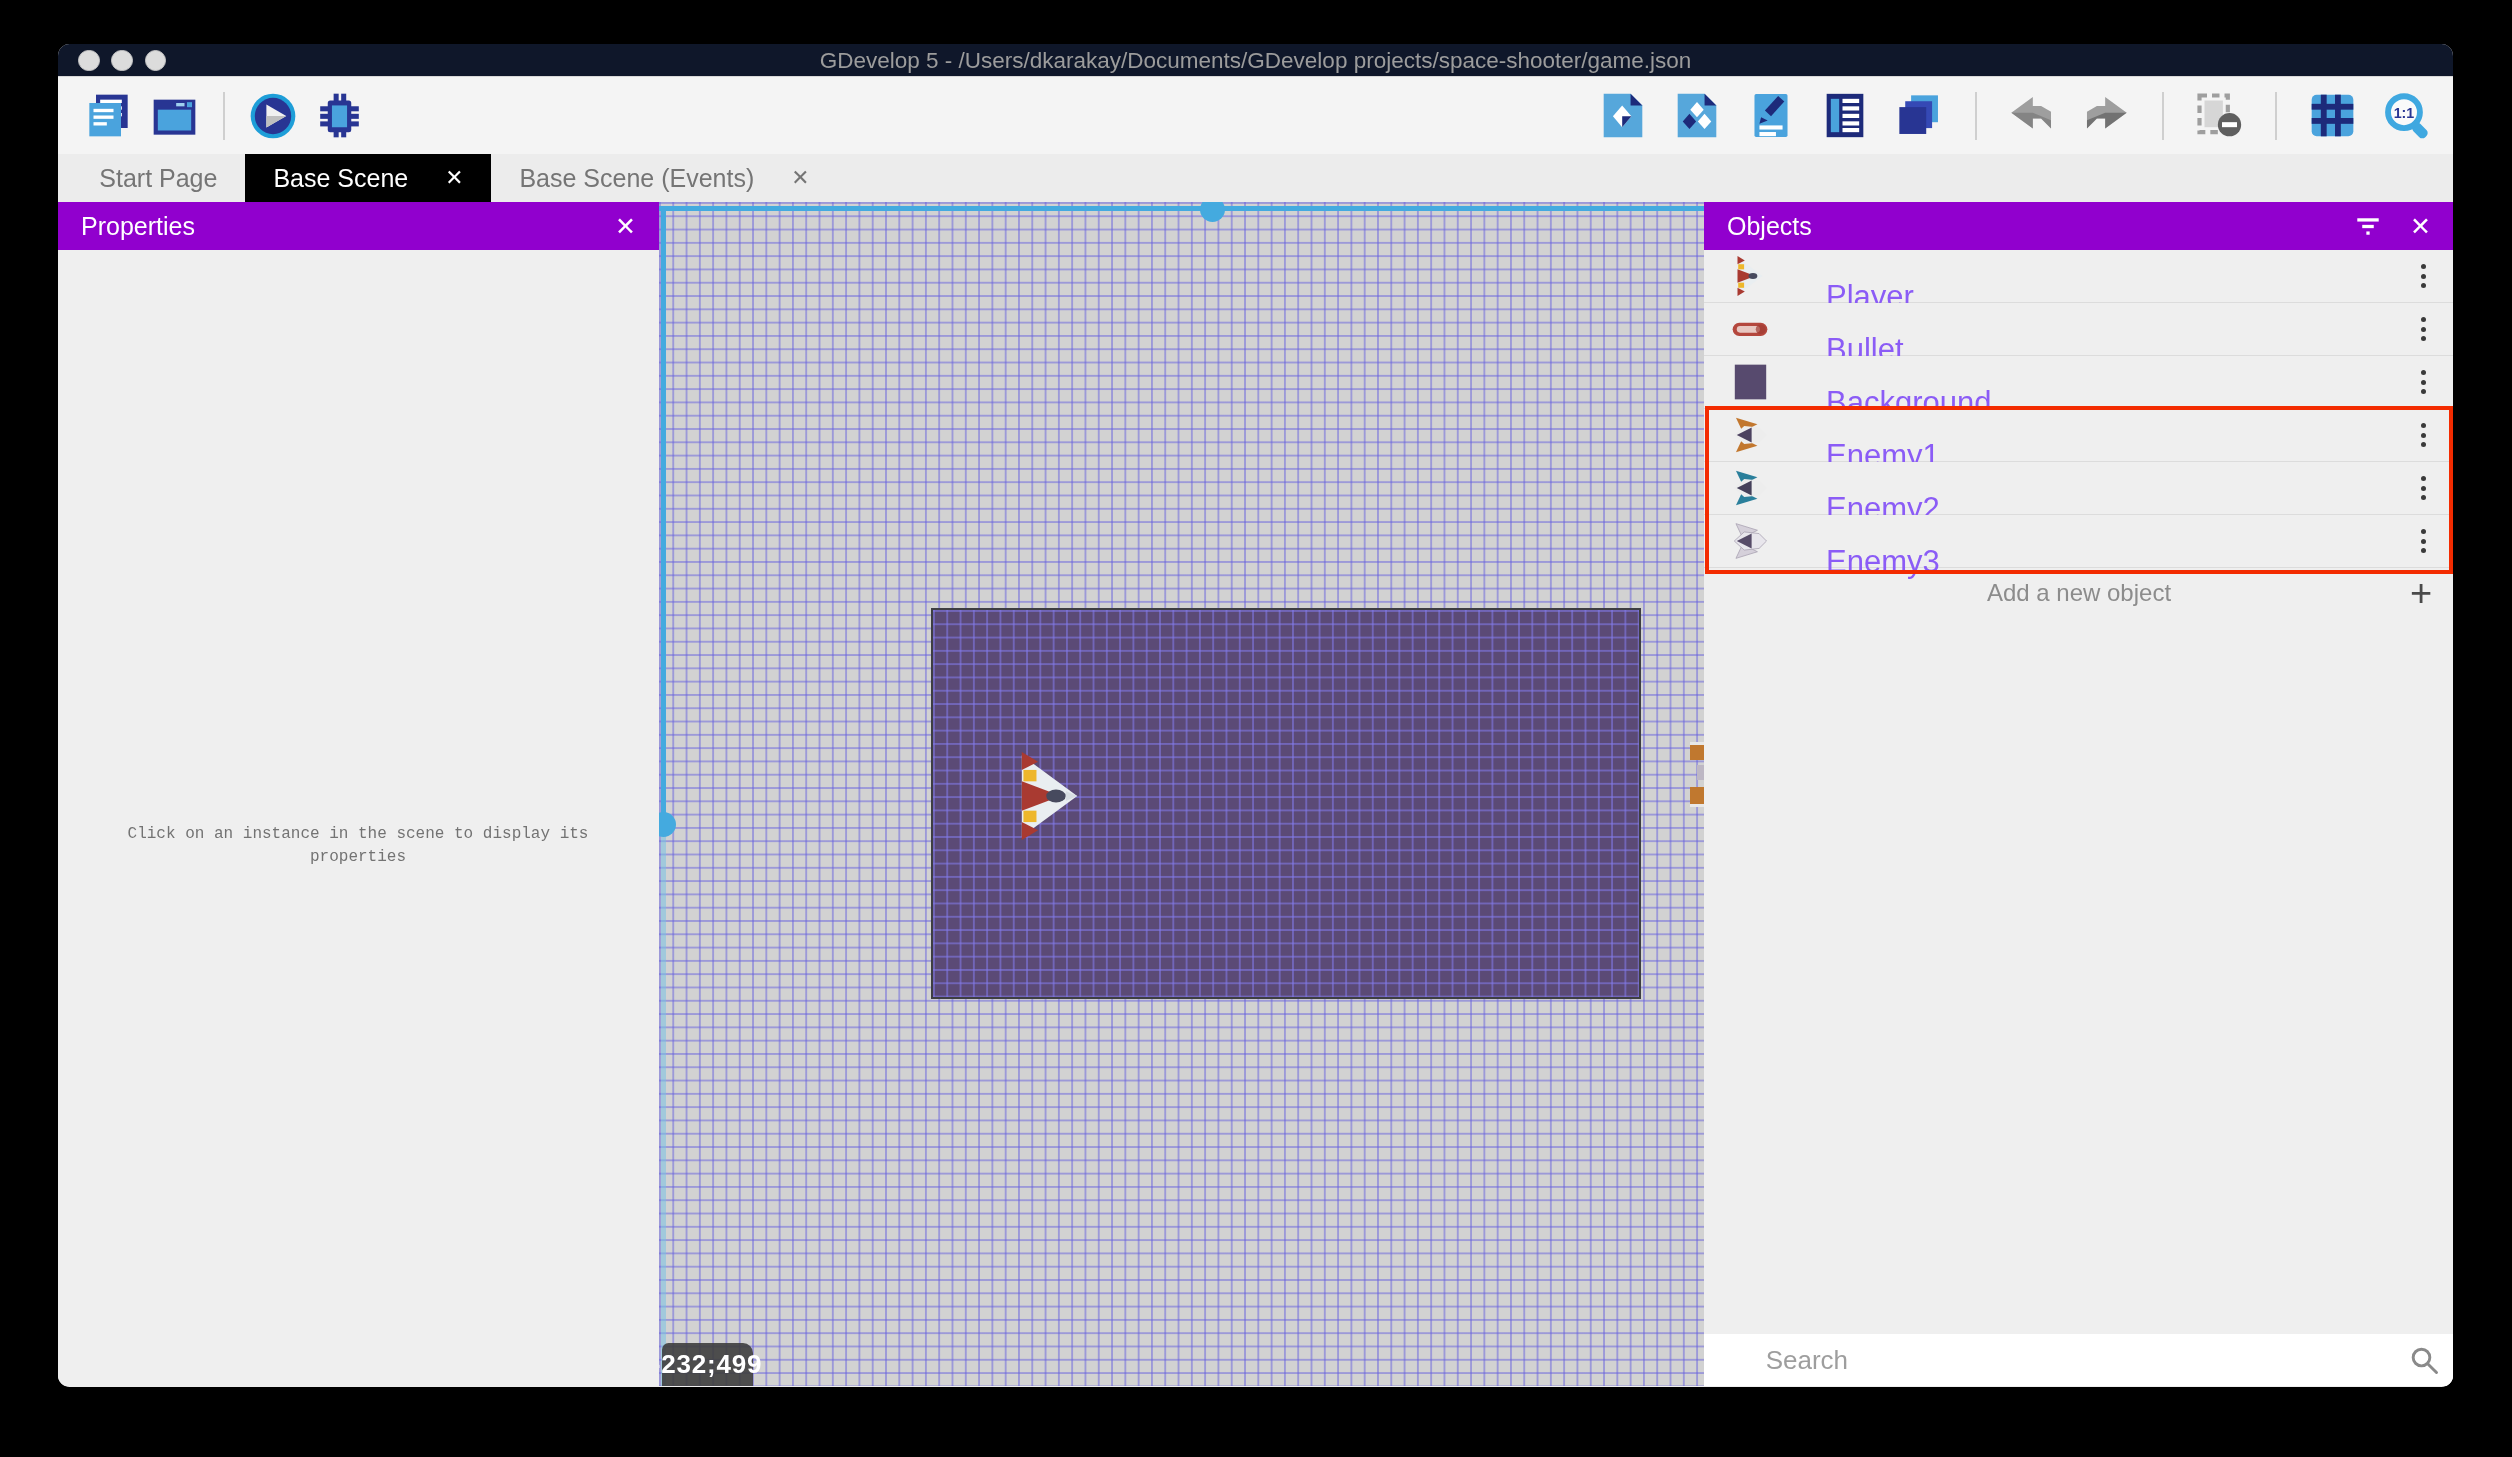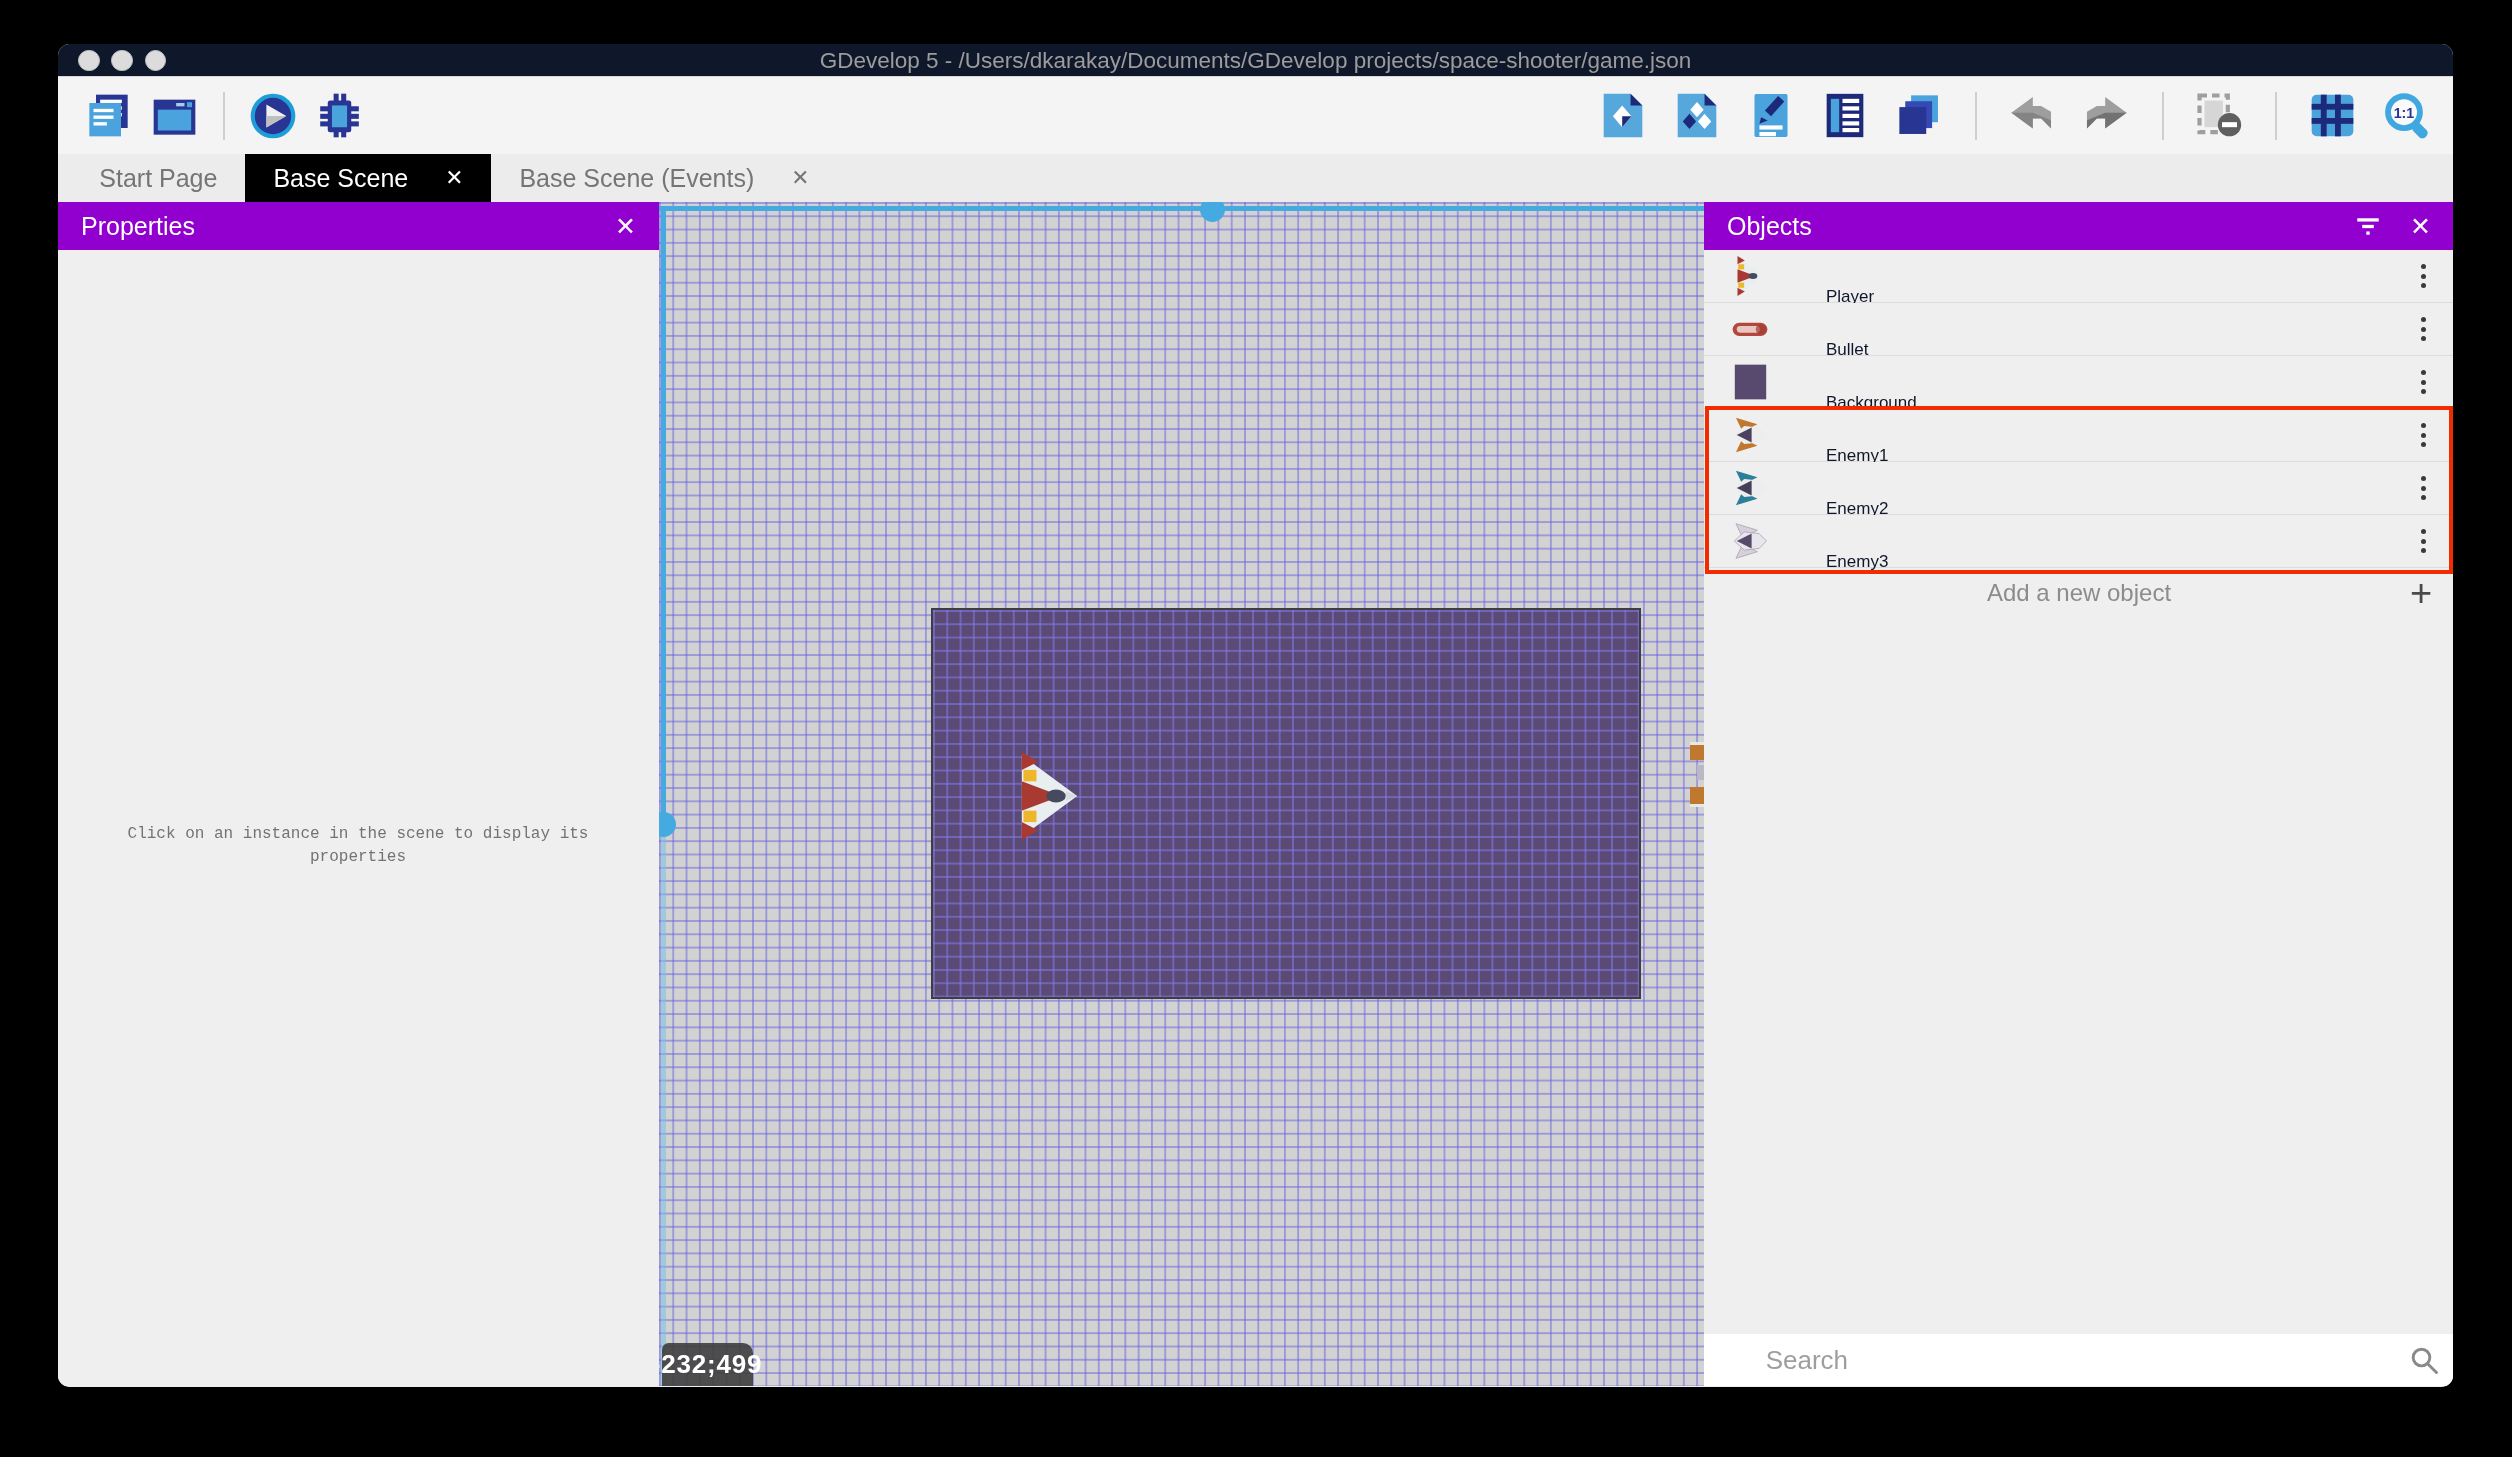--- a/index.html
+++ b/index.html
@@ -63,21 +63,21 @@
   .coord { position:absolute; left:2.5px; bottom:0; width:91px; height:43px; background:rgba(62,62,62,0.9);
            border-radius:6.7px 10px 0 0; color:#fff; font-size:26px; font-weight:600;
            display:flex; align-items:center; justify-content:center; letter-spacing:0.8px; }
 
   
   .objs { width:750px; background:#efefef; position:relative; flex:none; display:flex; flex-direction:column; }
   .obj-rows { position:relative; }
   .obj-row { height:53px; display:flex; align-items:center; border-bottom:0.8px solid #dcdcdc;
              background:#efefef; cursor:pointer; position:relative; }
   .obj-icon { width:42px; display:flex; justify-content:center; margin-left:25px; }
-  .obj-label { font-size:17px; color:#0f172a; margin-left:55px;margin-top:41px; }
+  .obj-label { font-size:31px; color:#8b5cf6; margin-left:55px;margin-top:41px; }
   .obj-dots { position:absolute; right:23px; display:flex; flex-direction:column; gap:4.2px; cursor:pointer; padding:5px; }
   .obj-dots i { width:5px; height:5px; border-radius:50%; background:#3a3a3a; display:block; }
   .redbox { position:absolute; left:0.8px; right:0.8px; top:-4.2px; height:168px;
             border:4.2px solid #f32b00; pointer-events:none; }
   .add-row { height:50px; position:relative; display:flex; align-items:center; justify-content:center; cursor:pointer; }
   .add-label { font-size:24px; color:#8c8c8c; }
   .add-plus { position:absolute; right:21.7px; font-size:38px; font-weight:300; color:#4a4a4a; line-height:1; }
   .search-row { position:absolute; bottom:0; left:0; right:0; height:52px; background:#fff;
                 display:flex; align-items:center;padding-left:45px; }
   .search-row input { flex:1; border:none; outline:none; background:transparent; font-size:26px;

